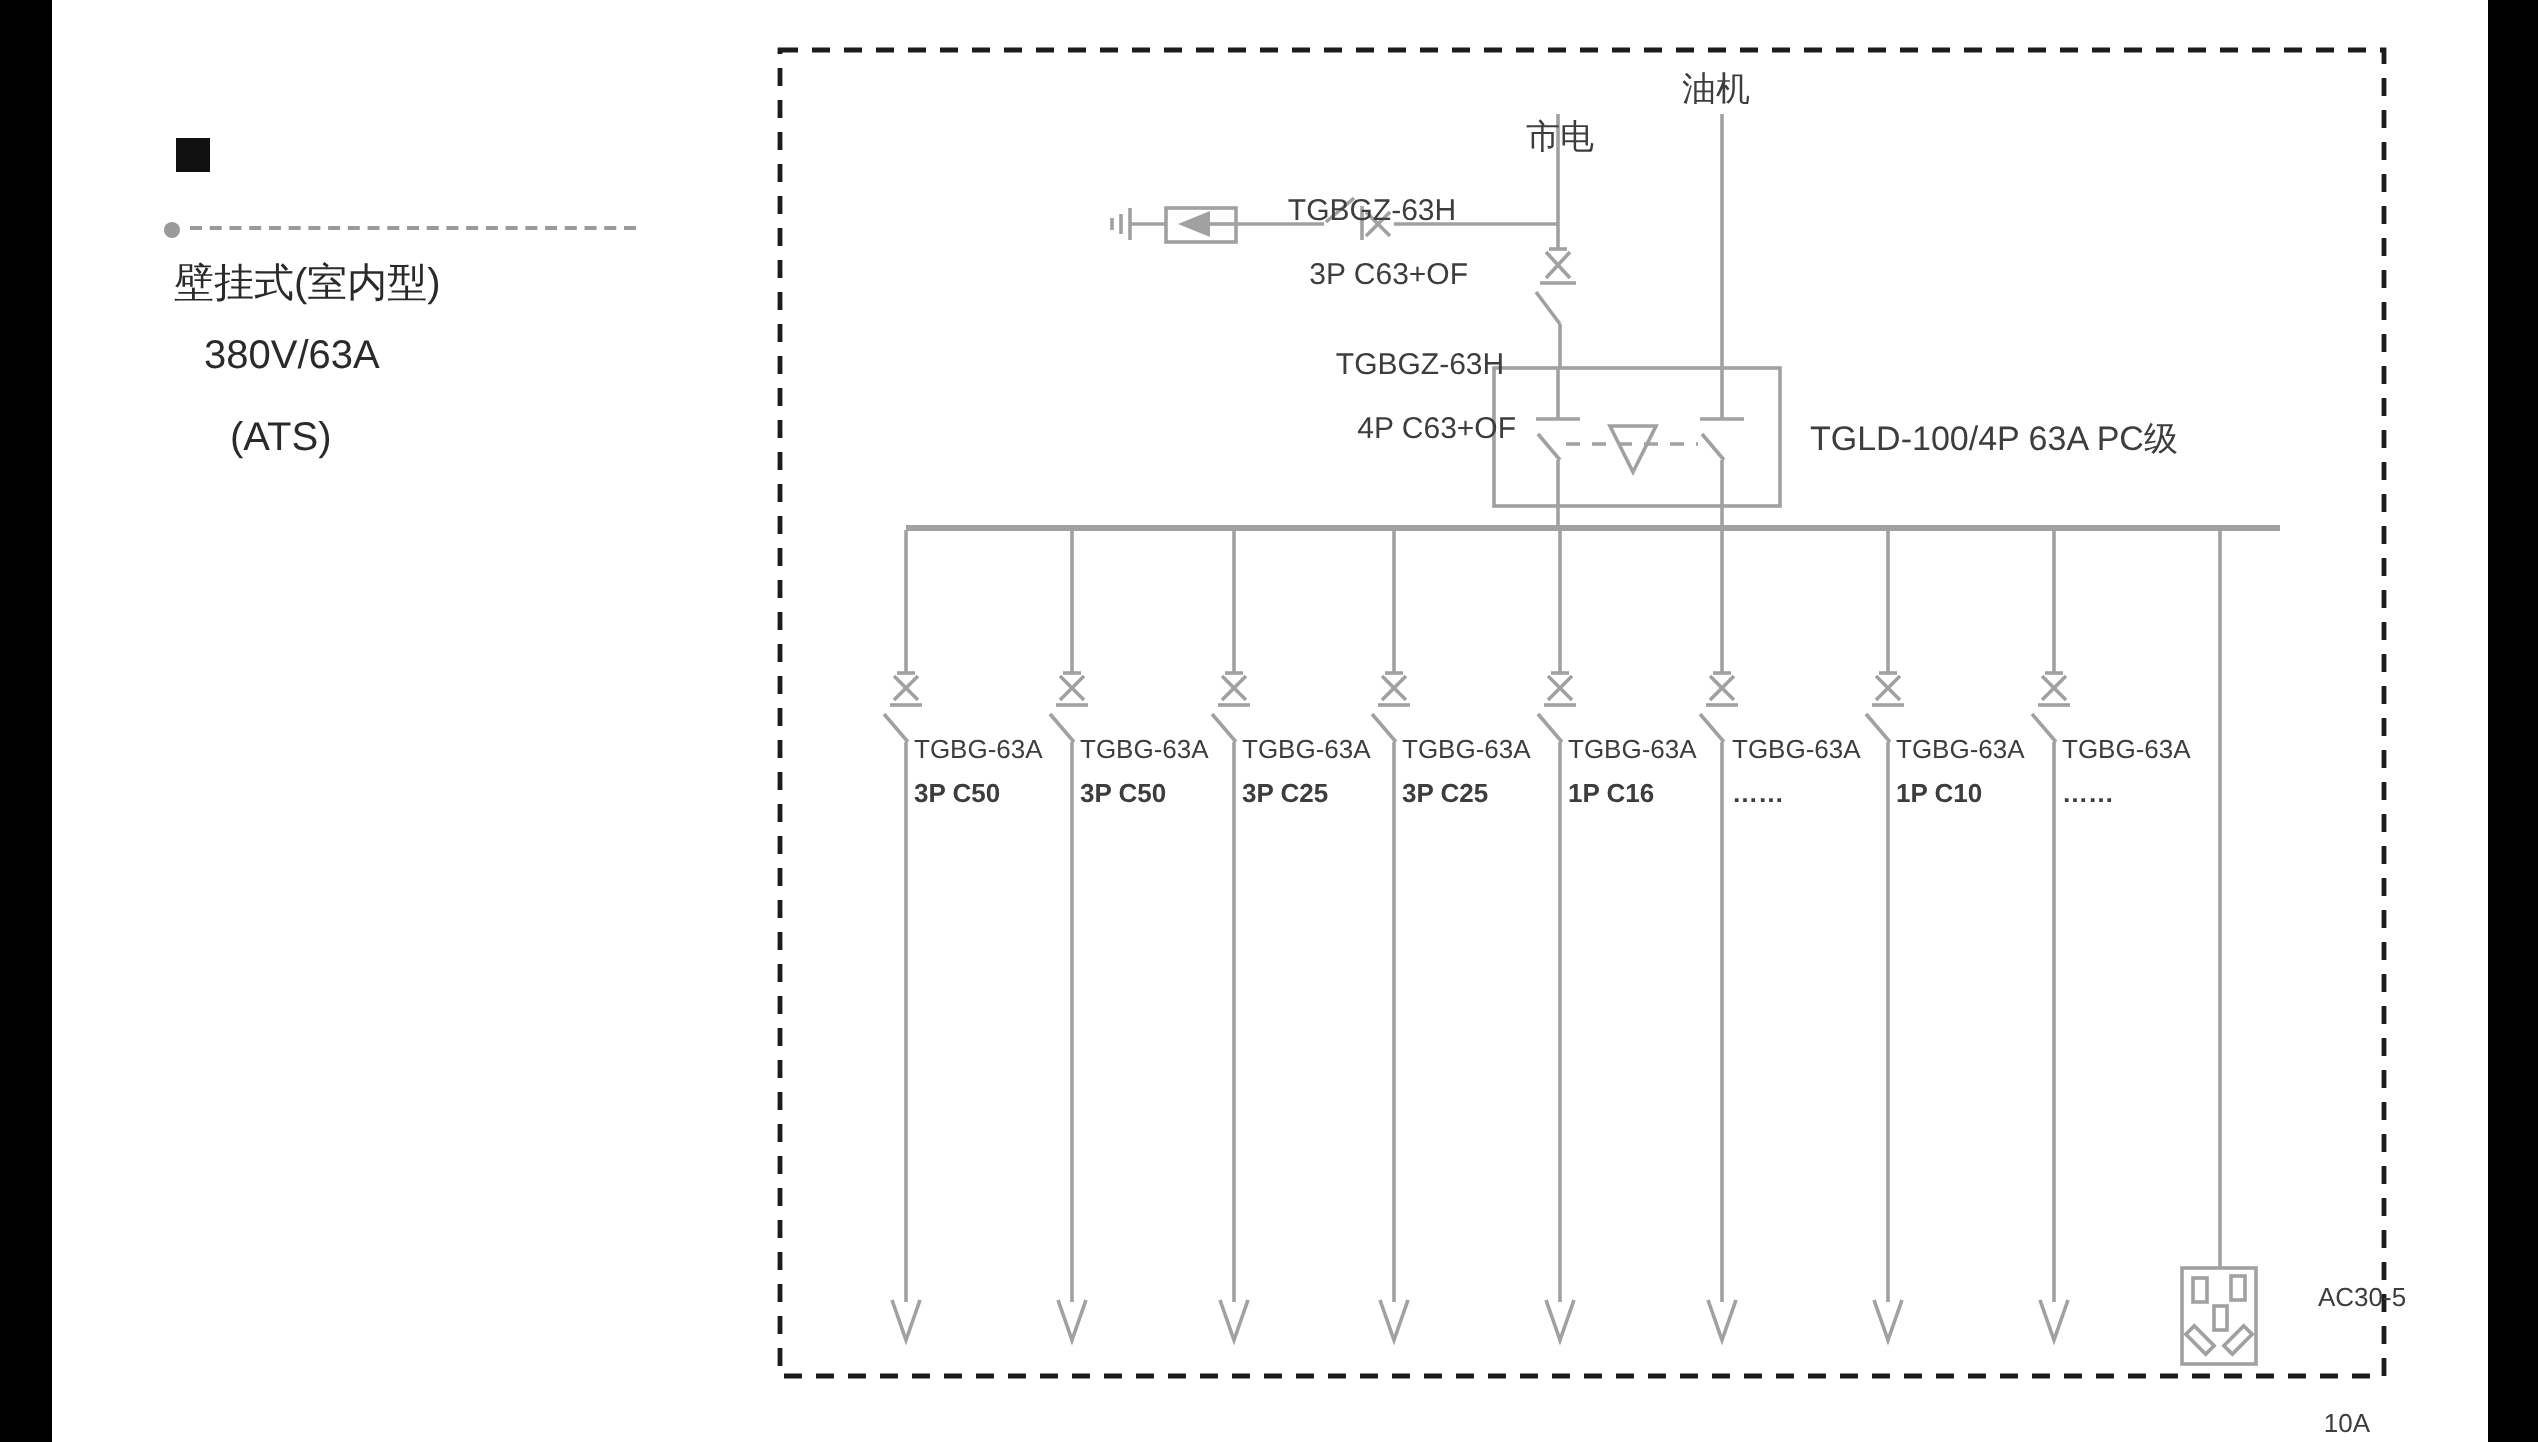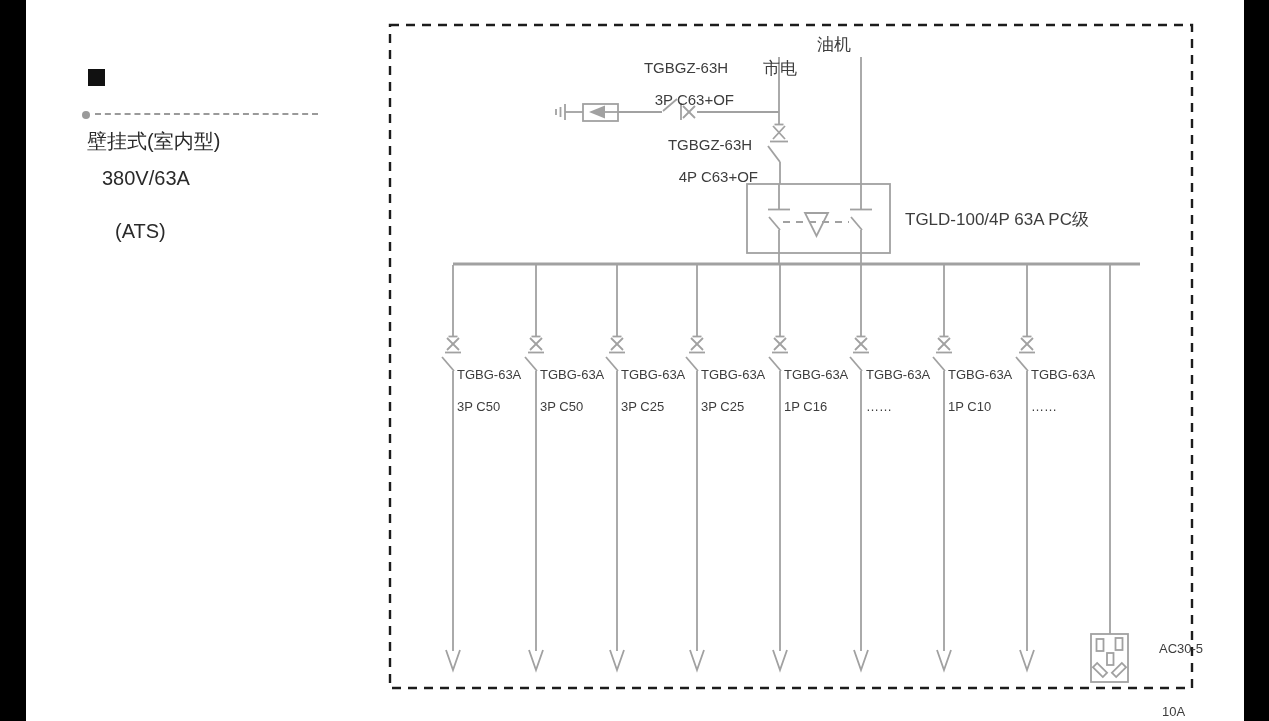--- a/index.html
+++ b/index.html
@@ -16,36 +16,36 @@
   
   .heading-row { position: absolute; left: 88px; top: 66px; display: flex; align-items: center; }
   .heading-square { width: 17px; height: 17px; background: #111111; margin-right: 15px; margin-top: 3px; }
   .heading-text { font-size: 27px; font-weight: bold; color: #111111; letter-spacing: 1px; }
   .separator { position: absolute; left: 82px; top: 110px; width: 236px; height: 10px; }
   .separator .dot { position: absolute; left: 0; top: 1px; width: 8px; height: 8px; border-radius: 50%; background: #9a9a9a; }
   .separator .dashline { position: absolute; left: 13px; right: 0; top: 3px; border-top: 2px dashed #9a9a9a; }
   .panel-item { position: absolute; font-size: 20px; color: #2a2a2a; white-space: nowrap; text-align: center; }
   .item-0 { left: 87px;  top: 128px; }
   .item-1 { left: 102px; top: 167px; }
-  .item-2 { left: 115px; top: 220px; }
+  .item-2 { left: 115px; top: 208px; }
 
   
   svg.sld { position: absolute; left: 0; top: 0; width: 1269px; height: 721px; }
 
   
   .dlabel { position: absolute; color: #3d3d3d; white-space: pre; }
   .src-label { width: 60px; text-align: center; font-size: 17px; top: 33px; }
   .lbl-mains { left: 750px; margin-top: 24px; }
-  .lbl-genset { left: 804px; }
-  .two-line { font-size: 15px; line-height: 16px; text-align: center; width: 124px; }
+  .lbl-genset { left: 828px; }
+  .two-line { font-size: 15px; line-height: 16px; text-align: center; width: 124px; margin-top: 38px; }
   .lbl-spd-breaker { left: 624px; top: 60px; }
   .lbl-main-breaker { left: 648px; top: 137px; }
   .lbl-ats { left: 905px; top: 208px; font-size: 17px; }
   .branch-label { top: 364px; width: 78px; font-size: 13px; line-height: 21px; }
-  .branch-label .spec-line { display: block; margin-top: 11px; }
+  .branch-label .spec-line { display: block; margin-top: 1px; font-weight: bold; }
   .bl-0 { left: 457px; } .bl-1 { left: 540px; } .bl-2 { left: 621px; } .bl-3 { left: 701px; }
   .bl-4 { left: 784px; } .bl-5 { left: 866px; } .bl-6 { left: 948px; } .bl-7 { left: 1031px; }
   .socket-label { left: 1128px; width: 60px; text-align: center; font-size: 13px; line-height: 15px; padding-left: 31px; }
   .lbl-socket-model { top: 641px; }
   .lbl-socket-rating { top: 657px; margin-top: 47px; }
 </style>
 </head>
 <body>
 
 <div class="stage">

